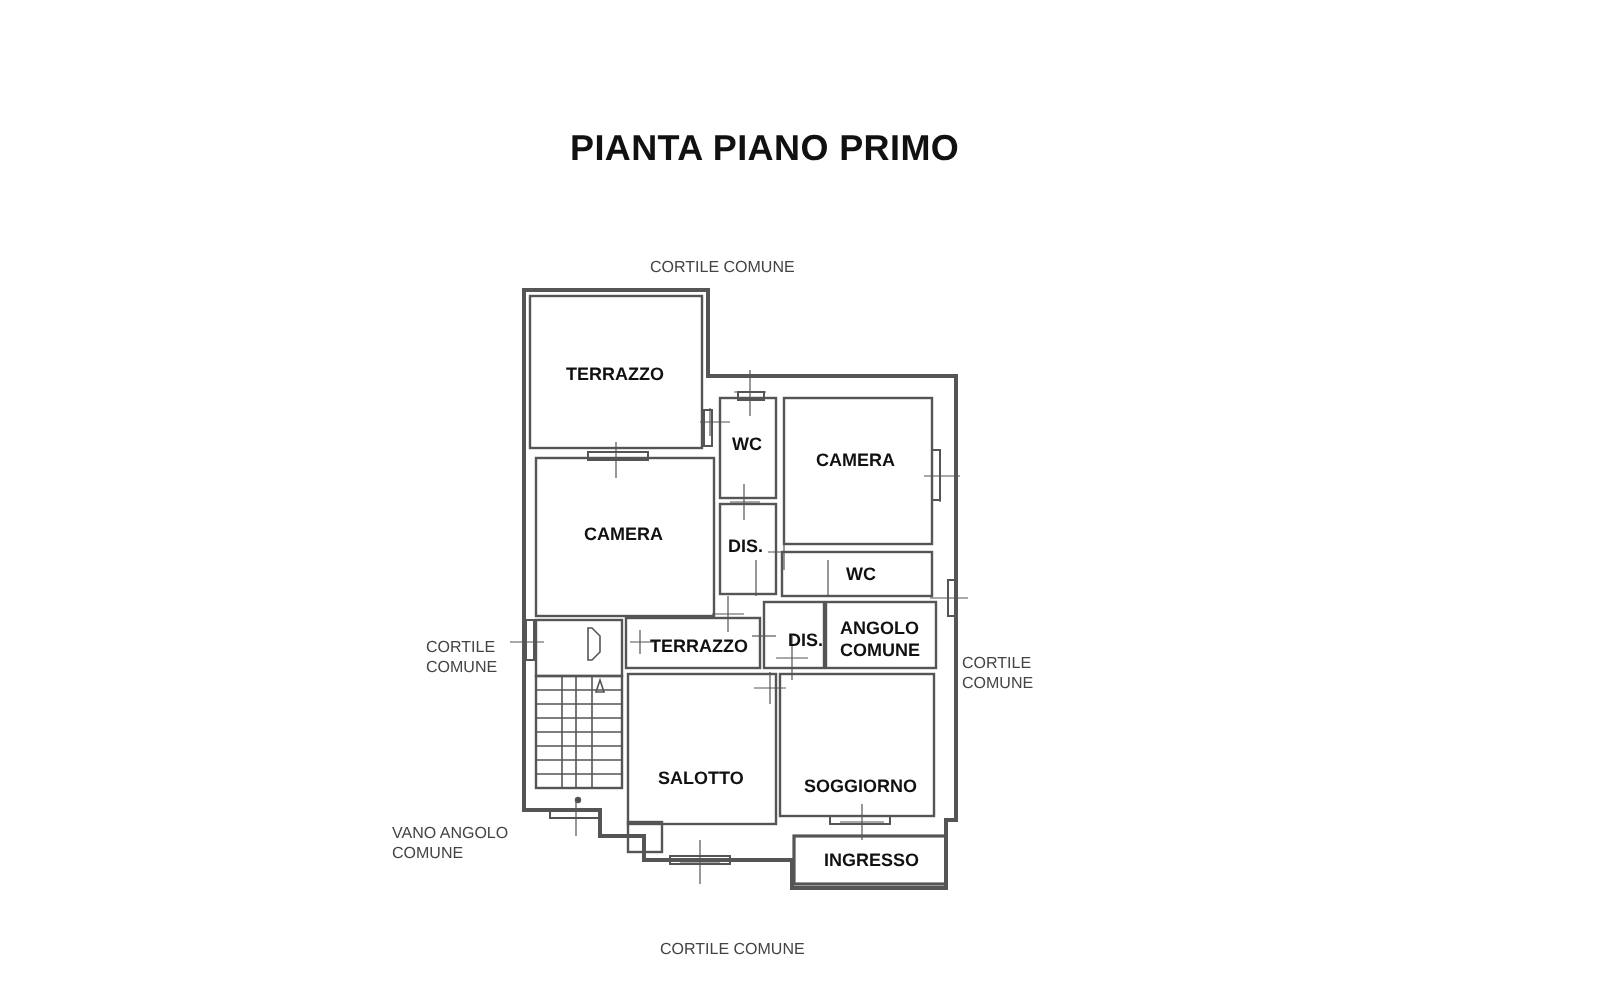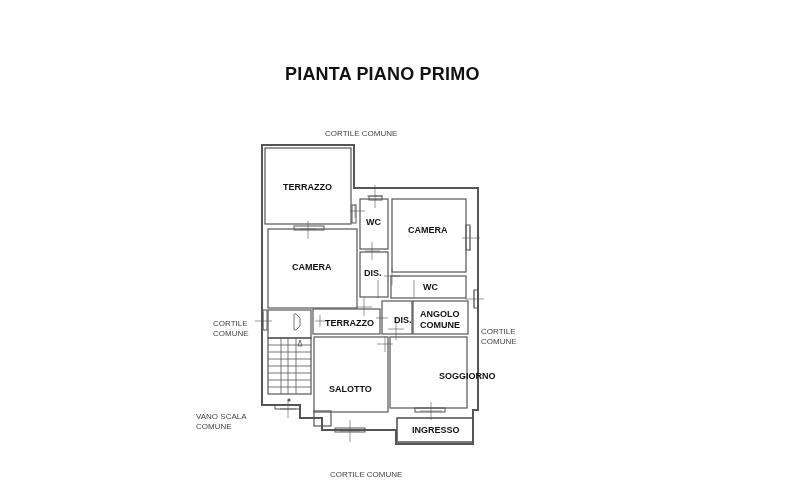--- a/index.html
+++ b/index.html
@@ -13,21 +13,21 @@
 <body>
 
 <div class="title">PIANTA PIANO PRIMO</div>
 
 <div class="note" style="left:325px;top:109px;">CORTILE COMUNE</div>
 <div class="note" style="left:330px;top:450px;">CORTILE COMUNE</div>
 <div class="note" style="left:213px;top:299px;white-space:pre;">CORTILE
 COMUNE</div>
 <div class="note" style="left:481px;top:307px;white-space:pre;">CORTILE
 COMUNE</div>
-<div class="note" style="left:196px;top:392px;white-space:pre;">VANO SCALA
+<div class="note" style="left:196px;top:392px;white-space:pre;">VANO ANGOLO
 COMUNE</div>
 
 <svg width="800" height="495" viewBox="0 0 800 495">
   <g fill="none" stroke="#555" stroke-width="1.2">
 
     <path d="M262 145 H354 V188 H478 V410 H473 V444 H396 V430 H322 V418 H300 V405 H262 Z" stroke-width="2"></path>
     <rect x="265" y="148" width="86" height="76"></rect>
 
     <rect x="268" y="229" width="89" height="79"></rect>
     <rect x="360" y="199" width="28" height="50"></rect>
@@ -99,14 +99,14 @@
 <div class="room" style="left:366px;top:217px;">WC</div>
 <div class="room" style="left:408px;top:225px;">CAMERA</div>
 <div class="room" style="left:292px;top:262px;">CAMERA</div>
 <div class="room" style="left:364px;top:268px;">DIS.</div>
 <div class="room" style="left:423px;top:282px;">WC</div>
 <div class="room" style="left:325px;top:318px;">TERRAZZO</div>
 <div class="room" style="left:394px;top:315px;">DIS.</div>
 <div class="room" style="left:420px;top:309px;white-space:pre;">ANGOLO
 COMUNE</div>
 <div class="room" style="left:329px;top:374px;margin-top:10px;">SALOTTO</div>
-<div class="room" style="left:402px;top:371px;margin-left:37px;">SOGGIORNO</div>
+<div class="room" style="left:402px;top:388px;">SOGGIORNO</div>
 <div class="room" style="left:412px;top:425px;">INGRESSO</div>
 
 </body></html>

